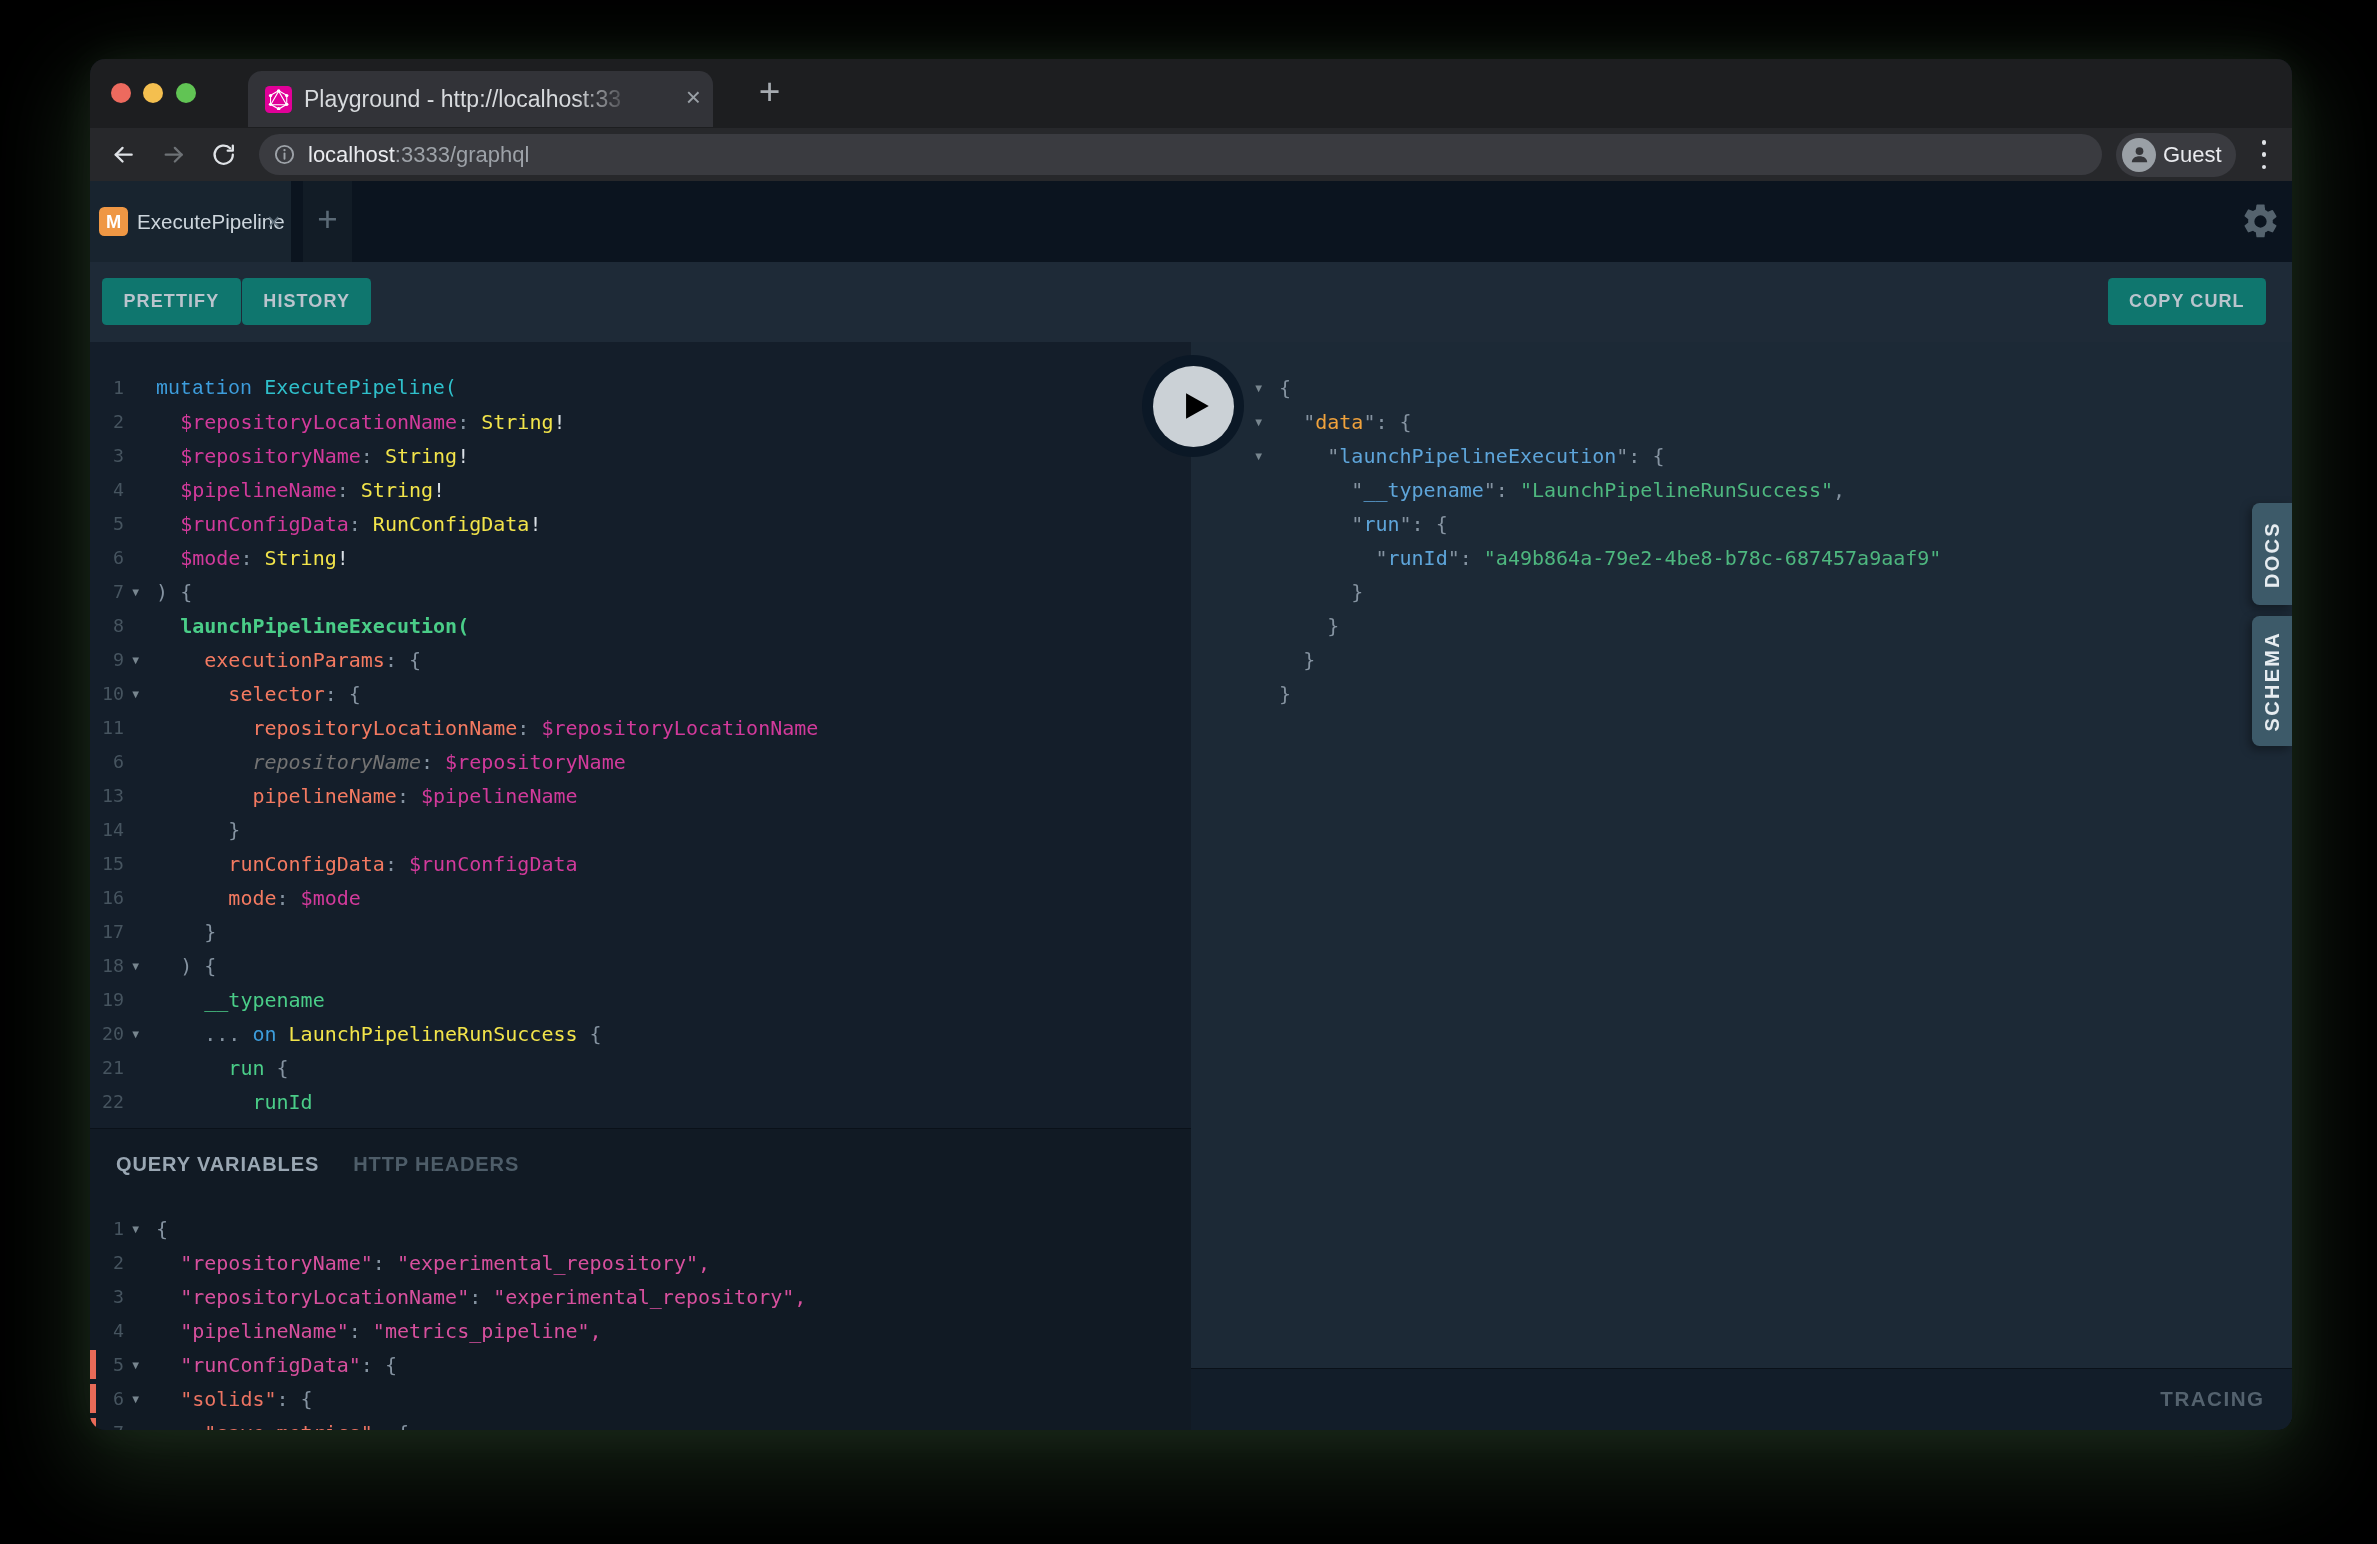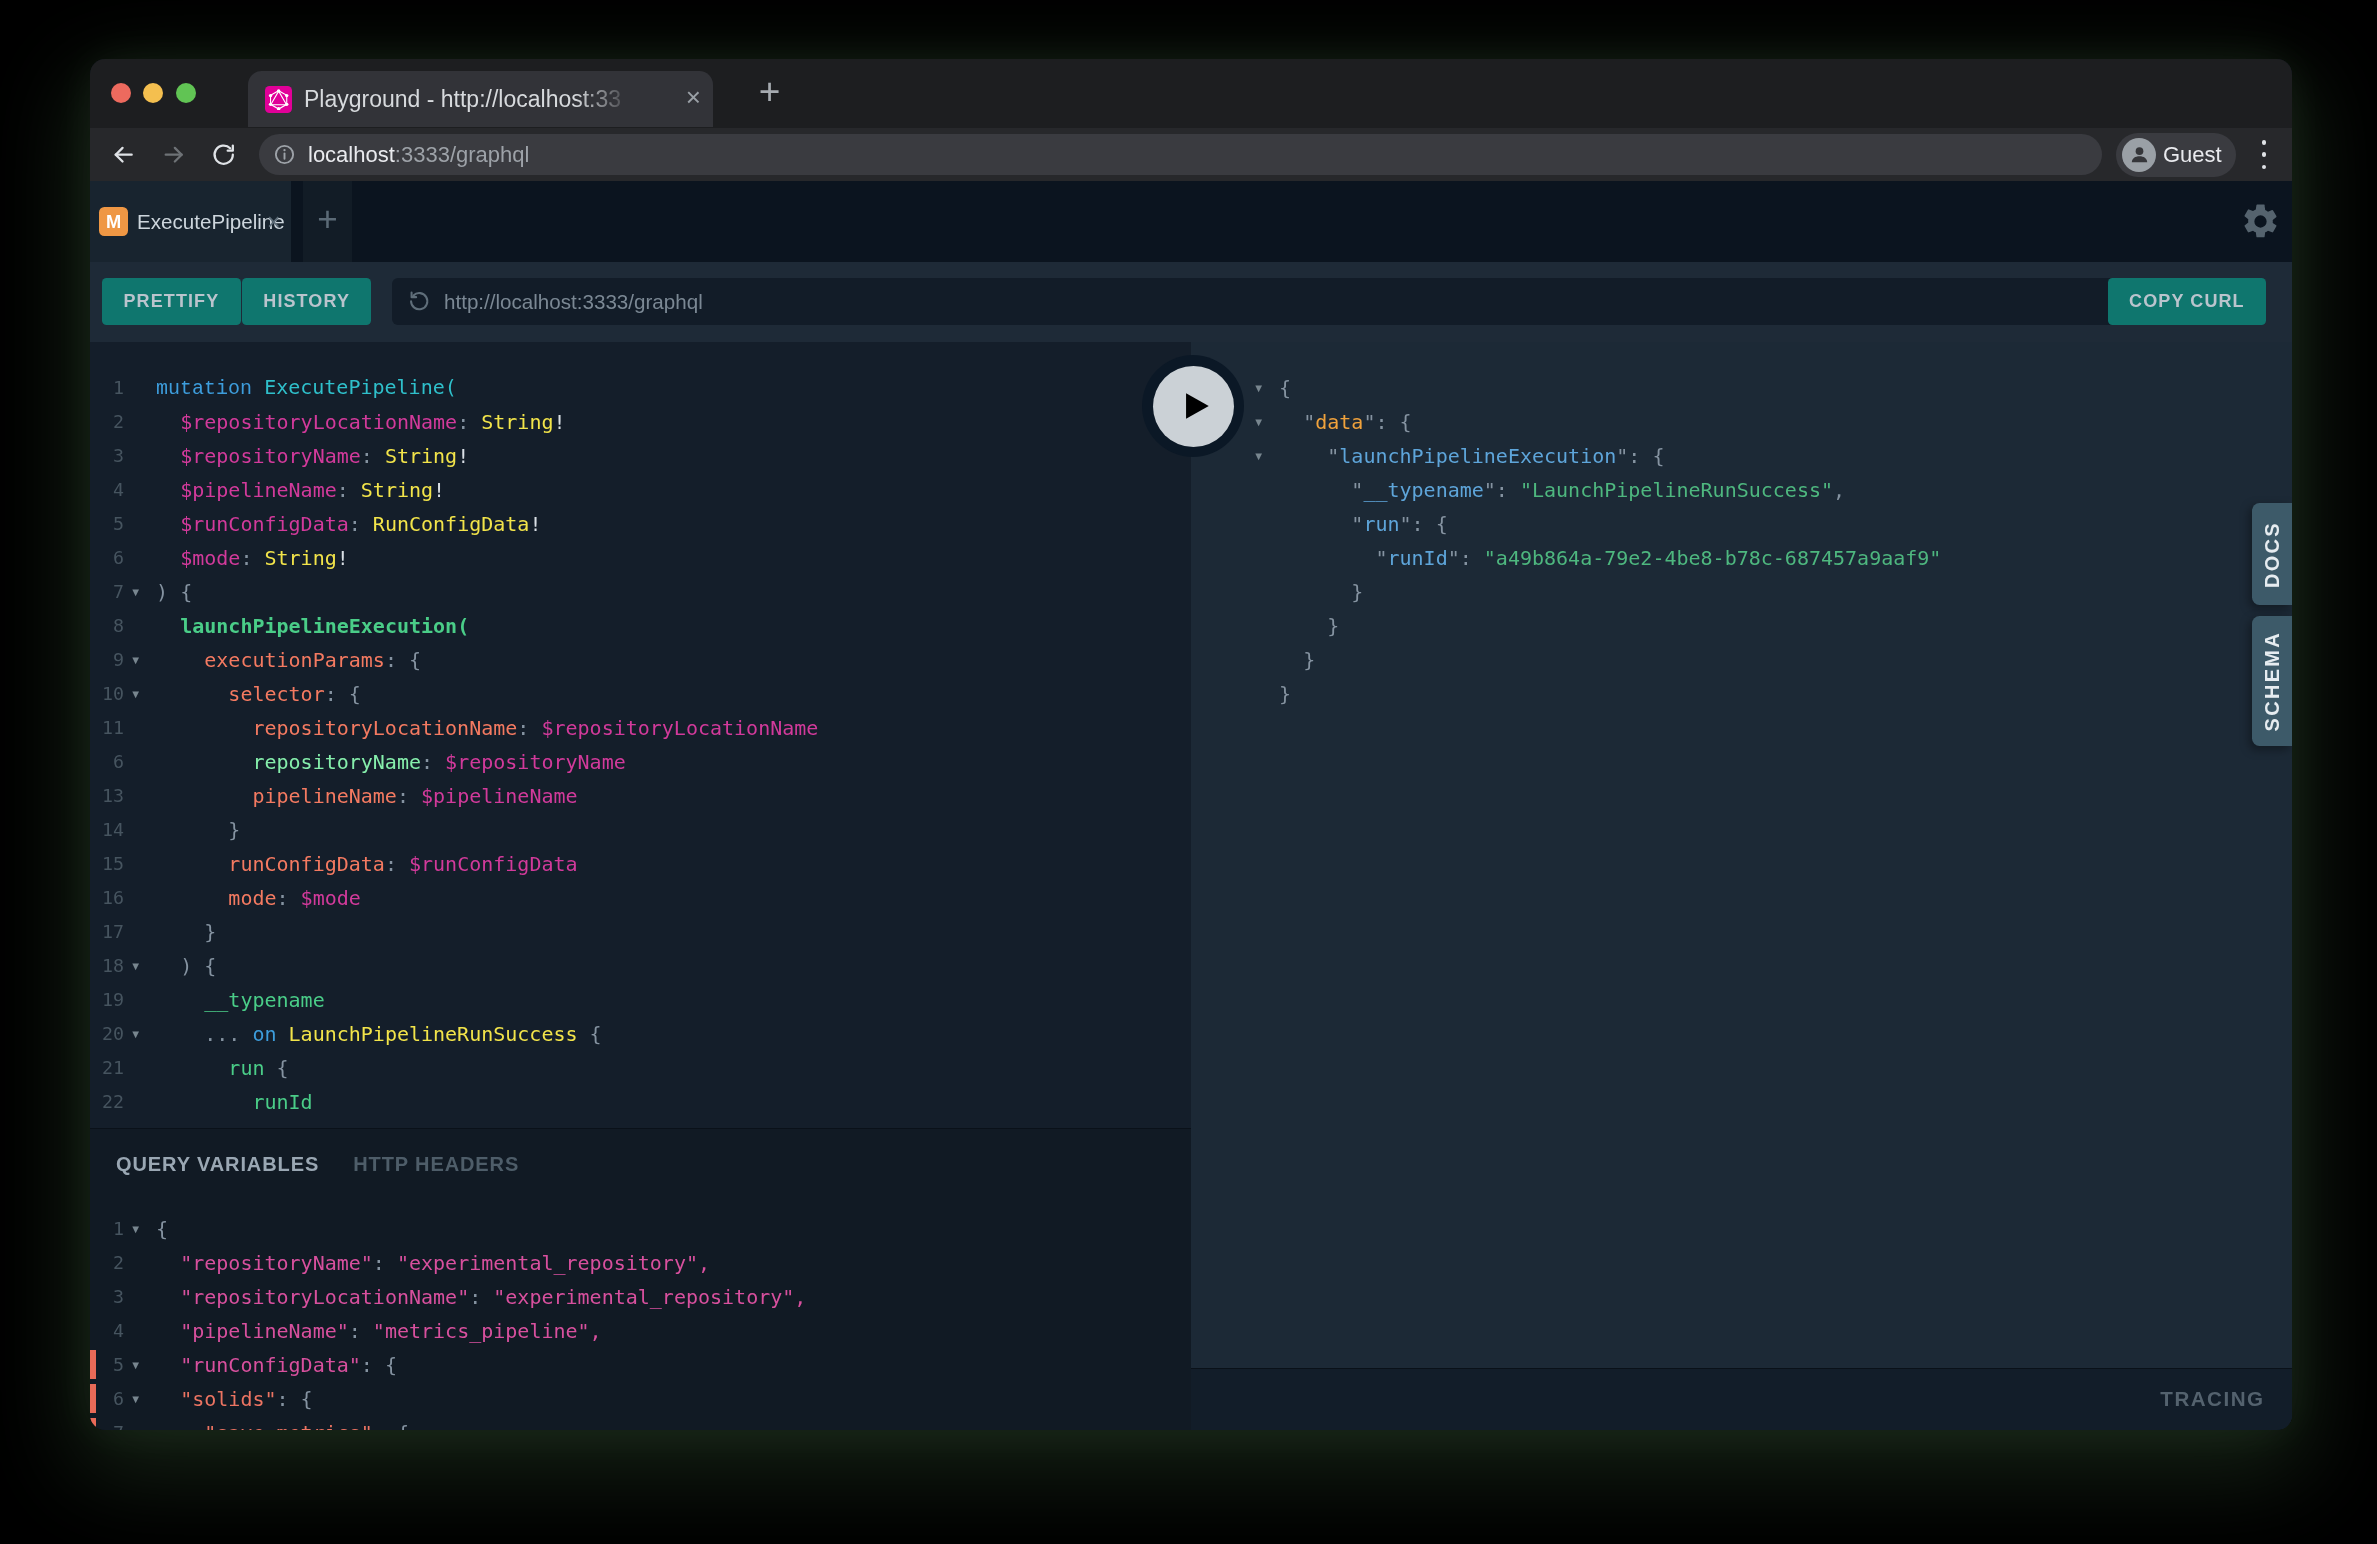--- a/index.html
+++ b/index.html
@@ -178,27 +178,20 @@
       </div>
       <div class="pg-newtab">+</div>
       <svg class="gear" viewBox="0 0 24 24">
         <path fill="#55636e" fill-rule="evenodd" d="M19.14 12.94c.04-.31.06-.62.06-.94s-.02-.63-.06-.94l2.03-1.58a.5.5 0 0 0 .12-.64l-1.92-3.32a.5.5 0 0 0-.61-.22l-2.39.96a7.3 7.3 0 0 0-1.62-.94l-.36-2.54A.5.5 0 0 0 13.9 2h-3.8a.5.5 0 0 0-.5.42l-.36 2.54c-.59.24-1.12.56-1.62.94l-2.39-.96a.5.5 0 0 0-.61.22L2.7 8.48a.5.5 0 0 0 .12.64l2.03 1.58c-.04.31-.06.62-.06.94s.02.63.06.94l-2.03 1.58a.5.5 0 0 0-.12.64l1.92 3.32c.14.24.42.34.61.22l2.39-.96c.5.38 1.03.7 1.62.94l.36 2.54a.5.5 0 0 0 .5.42h3.8a.5.5 0 0 0 .5-.42l.36-2.54a7.3 7.3 0 0 0 1.62-.94l2.39.96c.23.09.47 0 .61-.22l1.92-3.32a.5.5 0 0 0-.12-.64zM12 15.6A3.6 3.6 0 1 1 12 8.4a3.6 3.6 0 0 1 0 7.2z"></path>
       </svg>
     </div>
 
     <div class="pg-toolbar">
       <div class="pg-btn" style="left:12.2px">PRETTIFY</div>
       <div class="pg-btn" style="left:152px">HISTORY</div>
-      <div class="endpoint">
-        <svg width="24.4" height="24.4" viewBox="0 0 24 24" fill="none" stroke="#5f6e7a" stroke-width="2" stroke-linecap="round" stroke-linejoin="round">
-          <path d="M4 12a8 8 0 1 0 2.34-5.66"></path>
-            <path d="M4.5 3.5v4.5H9"></path>
-        </svg>
-        <div class="endpoint-text">http://localhost:3333/graphql</div>
-      </div>
       <div class="pg-btn" style="right:26px">COPY CURL</div>
     </div>
 
     <div class="pg-main">
       <div class="editor-pane">
         <div class="code-area" id="query-lines">
             <div class="crow">
               <span class="ln">1</span>
               <span class="fd"></span>
               <pre><span style="color: rgb(61, 157, 220); font-family: Liberation Mono, monospace;">mutation </span><span style="color: rgb(47, 192, 203);">ExecutePipeline(</span></pre>
@@ -249,21 +242,21 @@
               <pre><span style="color: rgb(133, 147, 161);">      </span><span style="color: rgb(244, 122, 97);">selector</span><span style="color: rgb(133, 147, 161);">: {</span></pre>
             </div>
             <div class="crow">
               <span class="ln">11</span>
               <span class="fd"></span>
               <pre><span style="color: rgb(133, 147, 161);">        </span><span style="color: rgb(244, 122, 97);">repositoryLocationName</span><span style="color: rgb(133, 147, 161);">: </span><span style="color: rgb(210, 58, 155);">$repositoryLocationName</span></pre>
             </div>
             <div class="crow">
               <span class="ln">6</span>
               <span class="fd"></span>
-              <pre><span style="color: rgb(133, 147, 161);">        </span><span style="color: #86efac;">repositoryName</span><span style="color: rgb(133, 147, 161);">: </span><span style="color: rgb(210, 58, 155);">$repositoryName</span></pre>
+              <pre><span style="color: rgb(133, 147, 161);">        </span><span style="color: #737373; font-style: italic;">repositoryName</span><span style="color: rgb(133, 147, 161);">: </span><span style="color: rgb(210, 58, 155);">$repositoryName</span></pre>
             </div>
             <div class="crow">
               <span class="ln">13</span>
               <span class="fd"></span>
               <pre><span style="color: rgb(133, 147, 161);">        </span><span style="color: rgb(244, 122, 97);">pipelineName</span><span style="color: rgb(133, 147, 161);">: </span><span style="color: rgb(210, 58, 155);">$pipelineName</span></pre>
             </div>
             <div class="crow">
               <span class="ln">14</span>
               <span class="fd"></span>
               <pre><span style="color: rgb(133, 147, 161);">      }</span></pre>

